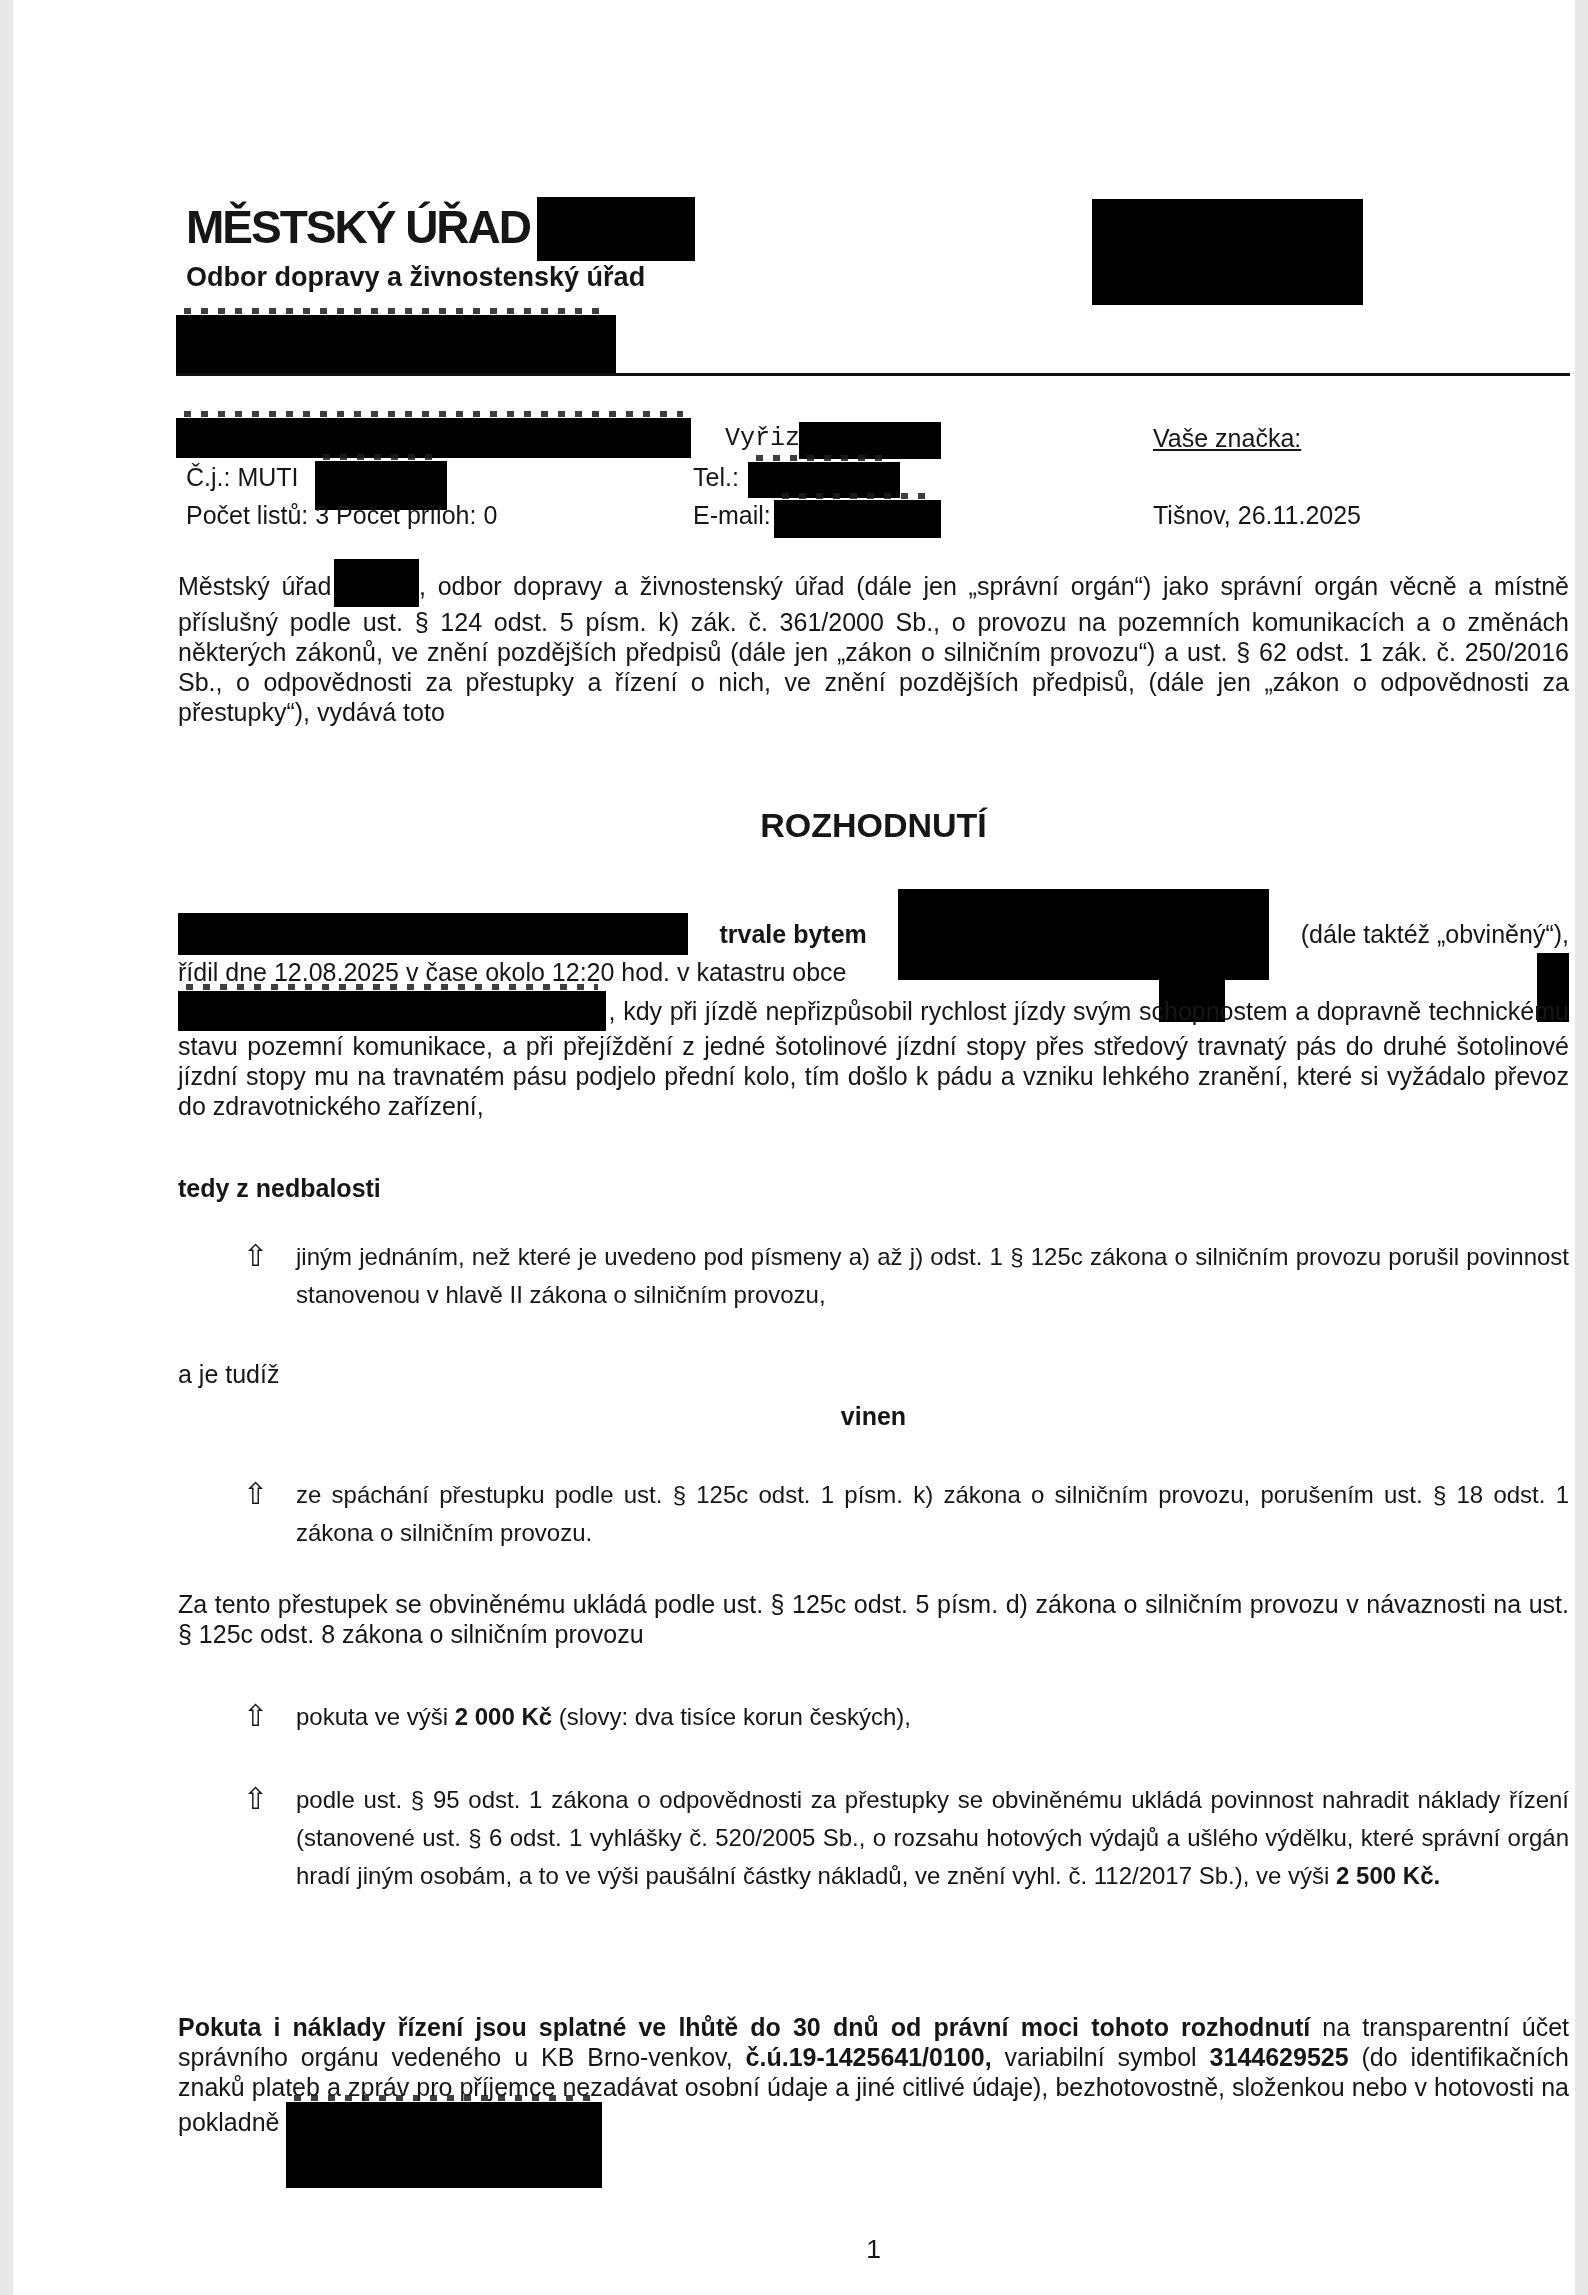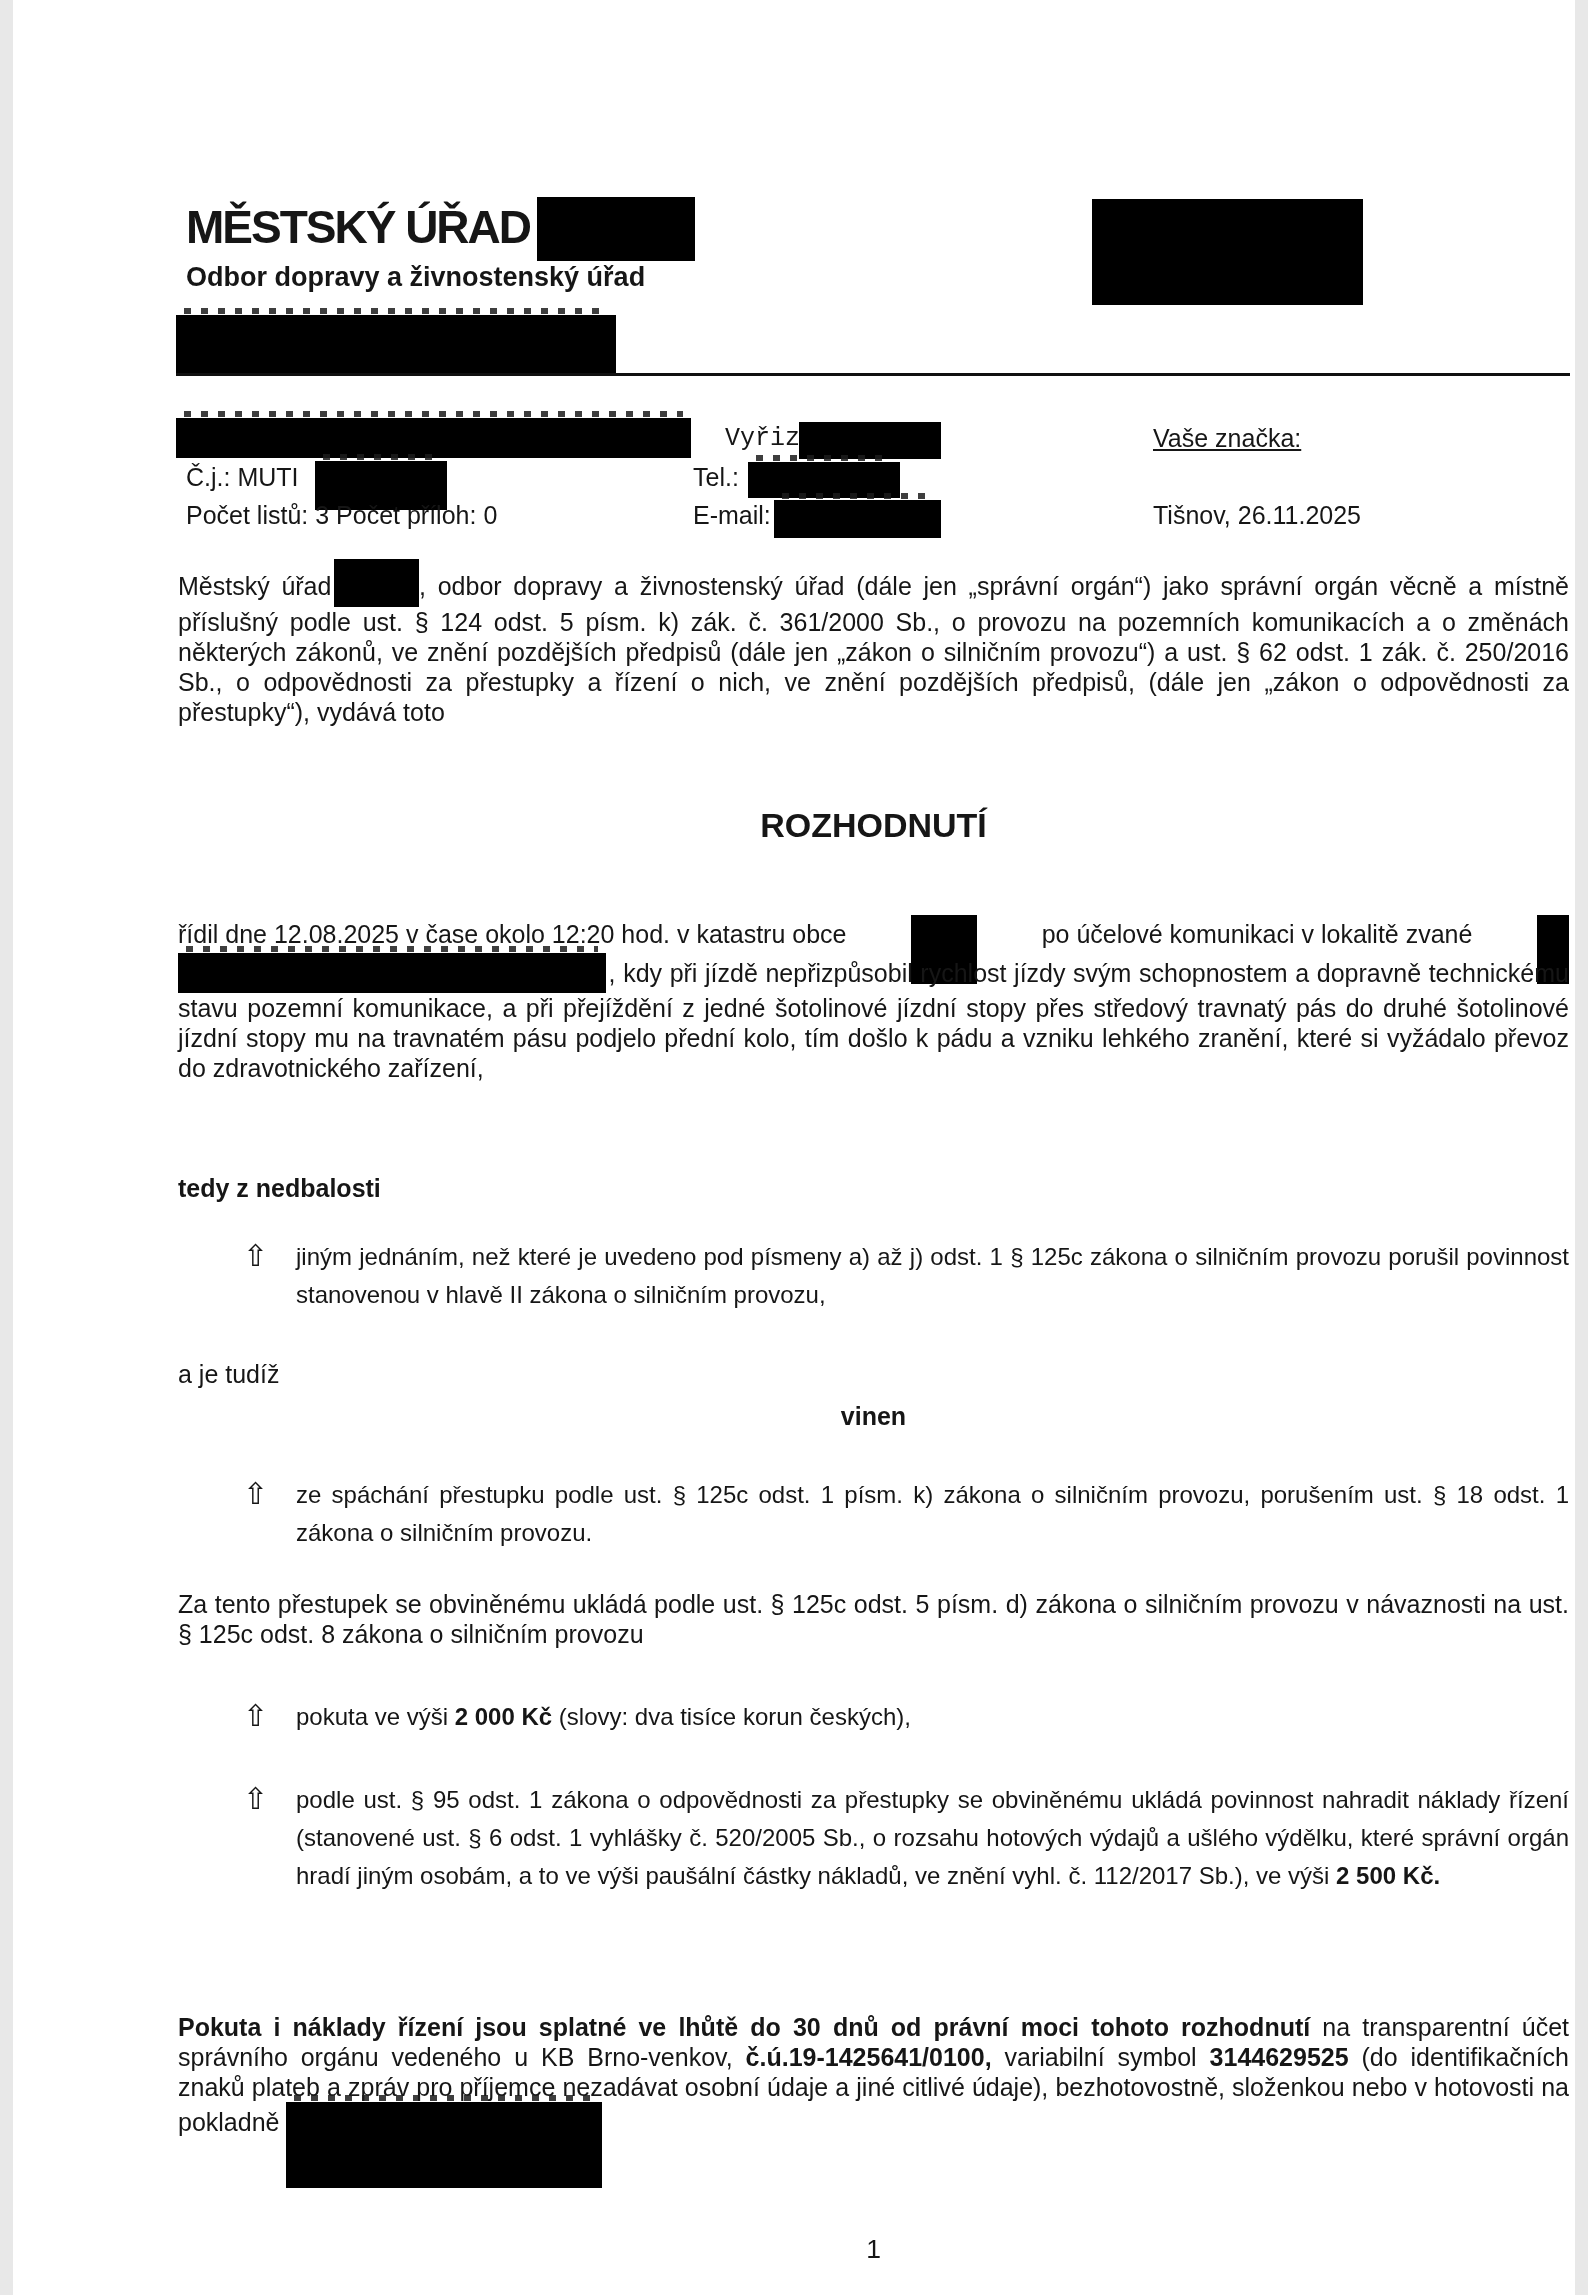--- a/index.html
+++ b/index.html
@@ -144,23 +144,28 @@
   <div class="meta lbl-email">E-mail:</div>
   <div class="redact r-email tops"></div>
   <div class="meta lbl-date">Tišnov, 26.11.2025</div>
 
   <p class="para para1"><span>Městský úřad</span><span class="redact inline r-city"></span><span>, odbor dopravy a živnostenský úřad (dále jen „správní orgán“) jako správní orgán věcně a místně příslušný podle ust. § 124 odst. 5 písm. k) zák. č. 361/2000 Sb., o provozu na pozemních komunikacích a o změnách některých zákonů, ve znění pozdějších předpisů (dále jen „zákon o silničním provozu“) a ust. § 62 odst. 1 zák. č. 250/2016 Sb., o odpovědnosti za přestupky a řízení o nich, ve znění pozdějších předpisů, (dále jen „zákon o odpovědnosti za přestupky“), vydává toto</span></p>
 
   <div class="heading">ROZHODNUTÍ</div>
 
   <div class="para para2">
     <div class="vline">
+      <span class="blk r-name"></span>
+      <span class="bold">trvale bytem</span>
+      <span class="blk r-bytem"></span>
+      <span>(dále taktéž „obviněný“),</span>
+    </div>
+    <div class="vline">
       <span>řídil dne 12.08.2025 v čase okolo 12:20 hod. v katastru obce</span>
       <span class="blk r-obec"></span>
-      <span>po účelové komunikaci v lokalitě zvané</span>
       <span class="blk r-zvane"></span>
     </div>
     <div class="vrest"><span class="redact inline r-line3 tops"></span><span>, kdy při jízdě nepřizpůsobil rychlost jízdy svým schopnostem a dopravně technickému stavu pozemní komunikace, a při přejíždění z jedné šotolinové jízdní stopy přes středový travnatý pás do druhé šotolinové jízdní stopy mu na travnatém pásu podjelo přední kolo, tím došlo k pádu a vzniku lehkého zranění, které si vyžádalo převoz do zdravotnického zařízení,</span></div>
   </div>
 
   <div class="tedy">tedy z nedbalosti</div>
 
   <div class="bullet b1">
     <span class="arrow">⇧</span>
     <div class="btext">jiným jednáním, než které je uvedeno pod písmeny a) až j) odst. 1 § 125c zákona o silničním provozu porušil povinnost stanovenou v hlavě II zákona o silničním provozu,</div>

